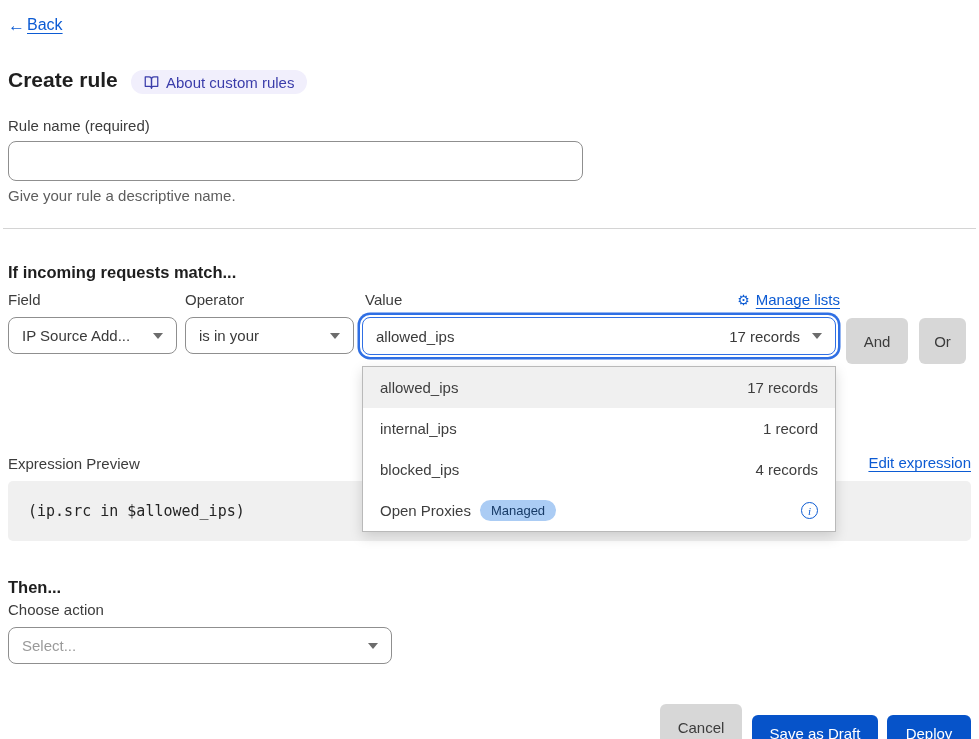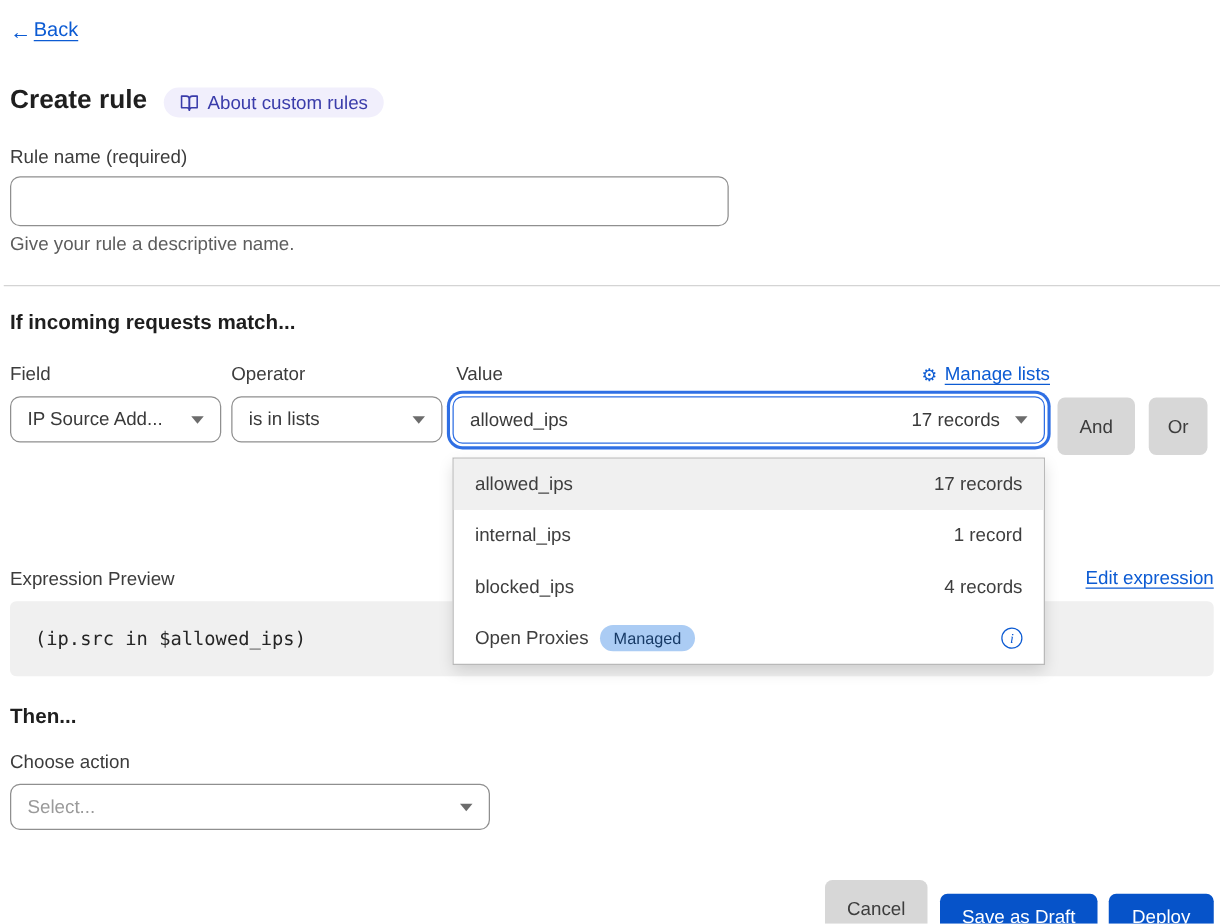--- a/index.html
+++ b/index.html
@@ -21,21 +21,21 @@
 
   .field-label { font-size:15px; color:#3c3c3c; }
 
   .rule-label { position:absolute; left:8px; top:117px; }
   .rule-input { position:absolute; left:8px; top:141px; width:575px; height:40px; border:1px solid #8f8f8f;
     border-radius:8px; background:#fff; font-size:15px; padding:0 12px; color:#303030; outline:none; }
   .rule-helper { position:absolute; left:8px; top:187px; font-size:15px; color:#5d5d5d; }
 
   .divider { position:absolute; left:3px; right:3px; top:228px; height:1px; background:#d4d4d4; }
 
-  .section-h { position:absolute; font-size:16.5px; font-weight:700; color:#1e1e1e; }
+  .section-h { position:absolute; font-size:16.5px; font-weight:700; color:#1e1e1e;margin-top:14px; }
 
   .sel { position:absolute; height:37px; background:#fff; border:1px solid #8f8f8f; border-radius:8px;
     display:flex; align-items:center; justify-content:space-between; padding:8px 13px; font-size:15px; color:#3a3a3a; cursor:pointer; }
   .caret { width:0; height:0; border-left:5px solid transparent; border-right:5px solid transparent; border-top:6px solid #6c6c6c; flex:0 0 auto; }
 
   .value-select { position:absolute; left:362px; top:317px; width:474px; height:38px; background:#fff;
     border:1.5px solid #2f6fe4; border-radius:8px; box-shadow:0 0 0 2px #fff, 0 0 0 4.5px #2f6fe4;
     display:flex; align-items:center; padding:0 13px; font-size:15px; color:#3a3a3a; cursor:pointer; }
   .value-select .count { margin-left:auto; margin-right:12px; color:#3a3a3a; }
 
@@ -103,21 +103,21 @@
     <span class="gear">⚙</span>
     <span class="u">Manage lists</span>
   </a>
 
   <div class="sel" style="left:8px; top:317px; width:169px;">
     <span>IP Source Add...</span>
     <span class="caret"></span>
   </div>
 
   <div class="sel" style="left:185px; top:317px; width:169px;">
-    <span>is in lists</span>
+    <span>is in your</span>
     <span class="caret"></span>
   </div>
 
   <div class="value-select">
     <span>allowed_ips</span>
     <span class="count">17 records</span>
     <span class="caret"></span>
   </div>
 
   <button class="gray-btn" style="left:846px; top:318px; width:62px;">And</button>

